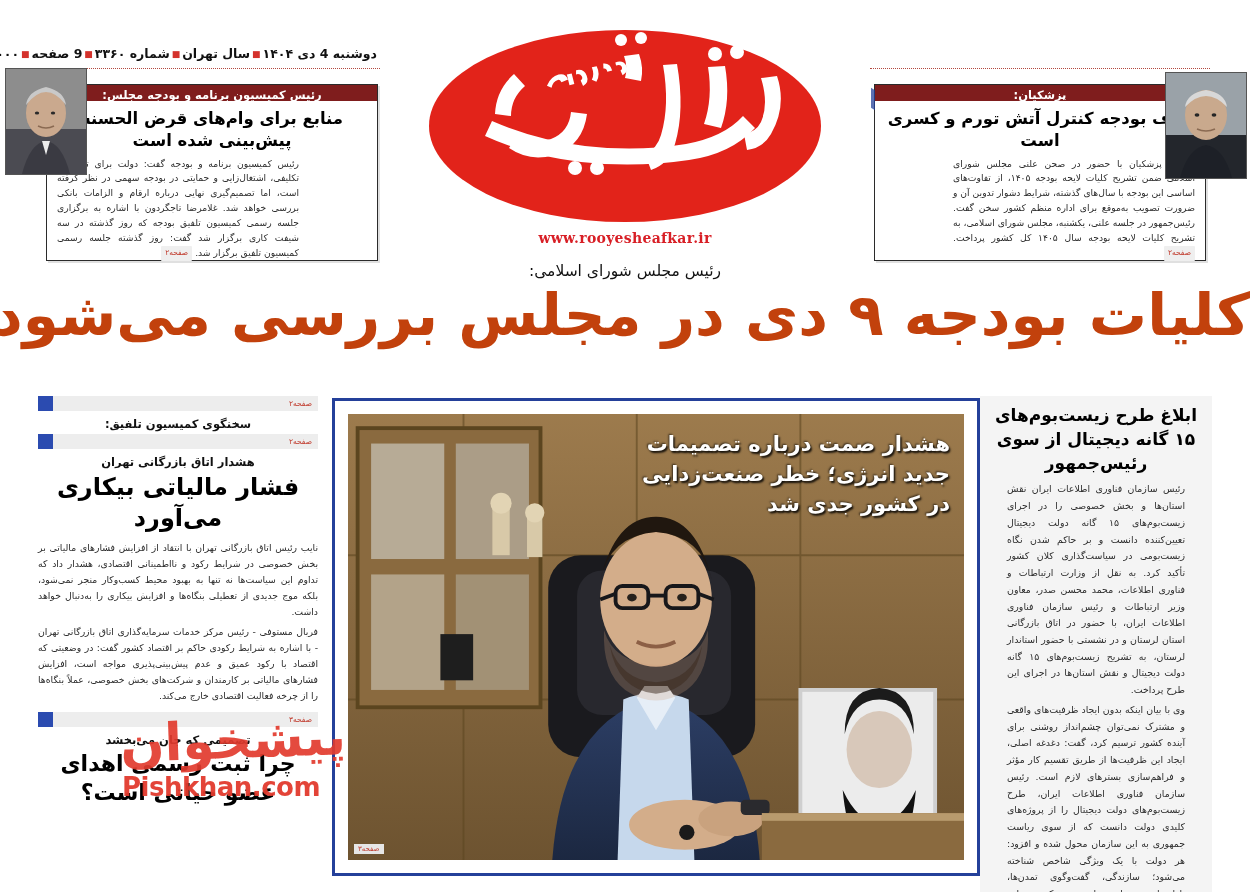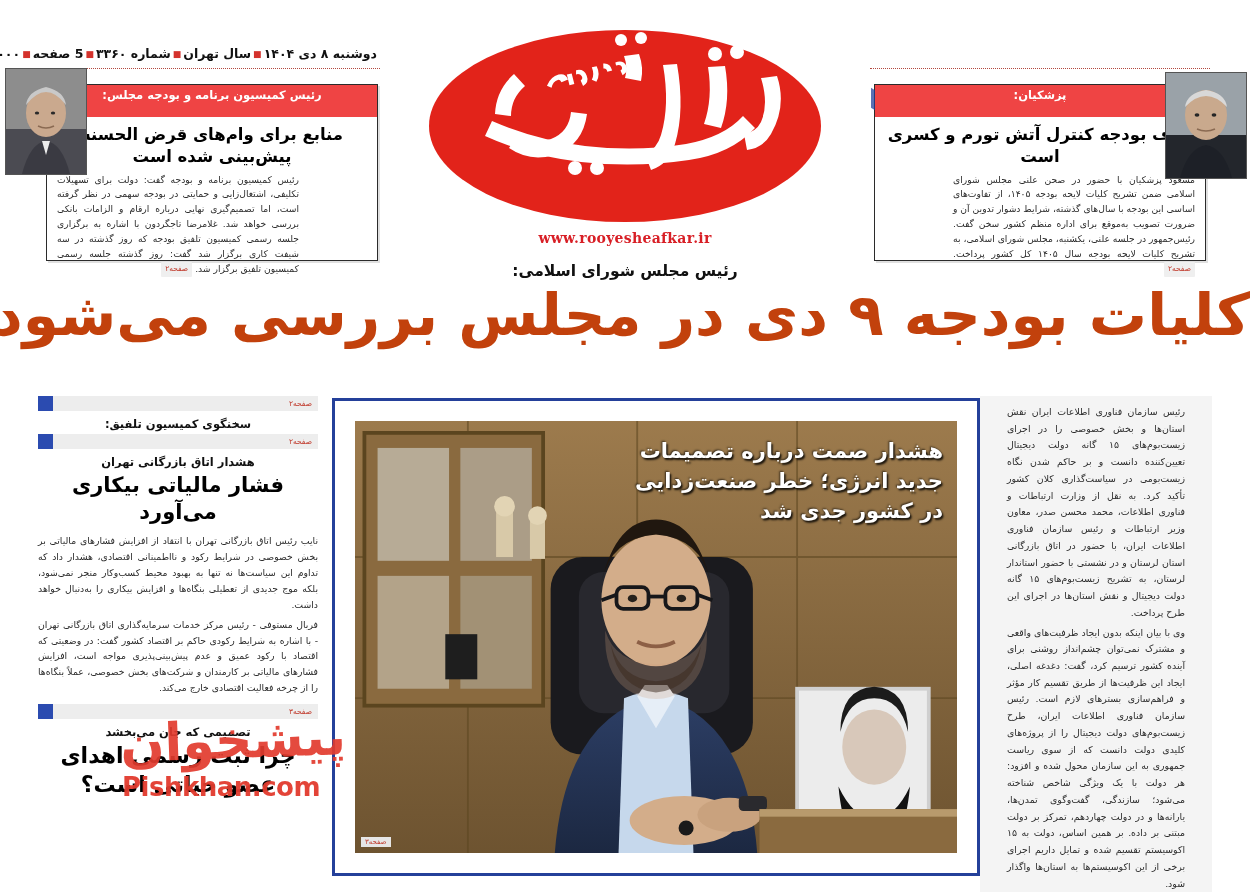--- a/index.html
+++ b/index.html
@@ -33,21 +33,21 @@
   }
 
   
   .teaser{
     position:absolute;width:330px;border:1.2px solid #2b2b2b;background:#fff;
     box-shadow:2px 2px 0 rgba(0,0,0,.12);
   }
   .teaser.left{left:46px;top:84px;height:175px;}
   .teaser.right{right:44px;top:84px;height:175px;}
   .teaser-bar{
-    background:#ef4444;color:#fff;height:32px;line-height:20px;
+    background:#7f1d1d;color:#fff;height:16px;line-height:20px;
     font-size:11.5px;font-weight:bold;text-align:center;direction:rtl;
     position:relative;
   }
   .teaser-bar::after{
     content:"";position:absolute;left:-4px;top:4px;width:4px;height:20px;
     background:#24409a;transform:skewY(30deg);opacity:.75;
   }
   .teaser-title{
     font-size:16.5px;font-weight:bold;line-height:1.35;text-align:center;
     padding:7px 10px 4px;direction:rtl;color:#000;
@@ -84,57 +84,57 @@
     direction:ltr;white-space:nowrap;
   }
   .greybar{
     position:absolute;left:0;top:228px;width:1250px;height:22px;
     background:#e9e9e9;z-index:-1;
   }
 
   
   .lead{position:absolute;left:0;top:262px;width:1250px;text-align:center;}
   .lead-kicker{
-    font-size:15.5px;font-weight:bold;color:#111;direction:rtl;margin-bottom:4px;
+    font-size:15.5px;font-weight:normal;color:#111;direction:rtl;margin-bottom:4px;
   }
   .lead-title{
     font-size:58px;font-weight:bold;color:#c2410c;direction:rtl;
     line-height:1.08;letter-spacing:-1px;white-space:nowrap;
   }
 
   
   .cols{position:absolute;left:0;top:396px;width:1250px;height:496px;}
 
   .colLeft{position:absolute;left:38px;top:0;width:280px;height:496px;}
   .colRight{position:absolute;right:38px;top:0;width:232px;height:496px;
             background:#f4f4f4;padding:0;}
   .colCenter{
     position:absolute;left:332px;top:2px;width:648px;height:478px;
-    border:3px solid #24409a;padding:20px;background:#fff;box-sizing:border-box;
+    border:3px solid #24409a;padding:13px;background:#fff;box-sizing:border-box;
   }
 
   
   .markrow{
     position:relative;height:15px;background:#ededed;margin-bottom:6px;
   }
   .markrow .pm{
     position:absolute;right:6px;top:3px;font-size:7.5px;color:#c0392b;
   }
   .markrow .sq{
     position:absolute;left:0px;top:0px;width:15px;height:15px;background:#2b4bb0;
   }
   .item-kicker{
     font-size:11.5px;font-weight:bold;text-align:center;direction:rtl;
     color:#111;margin:2px 0 3px;
   }
   .item-title{
     font-size:22px;font-weight:bold;text-align:center;direction:rtl;
     line-height:1.3;color:#000;margin-bottom:6px;
   }
-  .item-title.sm{font-size:21px;}
+  .item-title.sm{font-size:24px;}
   .item-body{
     font-size:9.3px;line-height:1.72;text-align:justify;direction:rtl;color:#2b2b2b;
   }
   .item-body p{margin:0 0 4px;}
 
   
   .rc-inner{padding:8px 12px 6px;}
   .rc-title{
     font-size:17px;font-weight:bold;text-align:center;direction:rtl;
     line-height:1.4;color:#000;margin-bottom:6px;
@@ -173,21 +173,21 @@
 </head>
 <body>
 
 <div class="page">
 
   <div class="topstrip">
 
     <div class="greybar"></div>
 
     <div class="dateline">
-      <span>دوشنبه ۸ دی ۱۴۰۴</span><span class="sep">■</span><span>سال تهران</span><span class="sep">■</span><span>شماره ۳۳۶۰</span><span class="sep">■</span><span>5 صفحه</span><span class="sep">■</span><span>۵۰۰۰ تومان</span>
+      <span>دوشنبه 4 دی ۱۴۰۴</span><span class="sep">■</span><span>سال تهران</span><span class="sep">■</span><span>شماره ۳۳۶۰</span><span class="sep">■</span><span>9 صفحه</span><span class="sep">■</span><span>۵۰۰۰ تومان</span>
     </div>
     <div class="dotrule left"></div>
 
     <div class="dotrule right"></div>
 
     <div class="teaser left">
       <div class="teaser-bar">رئیس کمیسیون برنامه و بودجه مجلس:</div>
       <div class="teaser-title">منابع برای وام‌های قرض الحسنه پیش‌بینی شده است</div>
       <div class="teaser-body"><span>رئیس کمیسیون برنامه و بودجه گفت: دولت برای تسهیلات تکلیفی، اشتغال‌زایی و حمایتی در بودجه سهمی در نظر گرفته است، اما تصمیم‌گیری نهایی درباره ارقام و الزامات بانکی بررسی خواهد شد. غلامرضا تاجگردون با اشاره به برگزاری جلسه رسمی کمیسیون تلفیق بودجه که روز گذشته در سه شیفت کاری برگزار شد گفت: روز گذشته جلسه رسمی کمیسیون تلفیق برگزار شد.</span> <span class="pagemark">صفحه۲</span></div>
     </div>
@@ -366,20 +366,21 @@
           <rect x="430" y="418" width="210" height="8" fill="#b89a6d"></rect>
         </svg>
 
         <div class="overlay-head">هشدار صمت درباره تصمیمات جدید انرژی؛ خطر صنعت‌زدایی در کشور جدی شد</div>
         <div class="photo-pm">صفحه۳</div>
       </div>
     </div>
 
     <div class="colRight">
       <div class="rc-inner">
+        <div class="rc-title">ابلاغ طرح زیست‌بوم‌های ۱۵ گانه دیجیتال از سوی رئیس‌جمهور</div>
         <div class="rc-body">
           <p>رئیس سازمان فناوری اطلاعات ایران نقش استان‌ها و بخش خصوصی را در اجرای زیست‌بوم‌های ۱۵ گانه دولت دیجیتال تعیین‌کننده دانست و بر حاکم شدن نگاه زیست‌بومی در سیاست‌گذاری کلان کشور تأکید کرد. به نقل از وزارت ارتباطات و فناوری اطلاعات، محمد محسن صدر، معاون وزیر ارتباطات و رئیس سازمان فناوری اطلاعات ایران، با حضور در اتاق بازرگانی استان لرستان و در نشستی با حضور استاندار لرستان، به تشریح زیست‌بوم‌های ۱۵ گانه دولت دیجیتال و نقش استان‌ها در اجرای این طرح پرداخت.</p>
           <p>وی با بیان اینکه بدون ایجاد ظرفیت‌های واقعی و مشترک نمی‌توان چشم‌انداز روشنی برای آینده کشور ترسیم کرد، گفت: دغدغه اصلی، ایجاد این ظرفیت‌ها از طریق تقسیم کار مؤثر و فراهم‌سازی بسترهای لازم است. رئیس سازمان فناوری اطلاعات ایران، طرح زیست‌بوم‌های دولت دیجیتال را از پروژه‌های کلیدی دولت دانست که از سوی ریاست جمهوری به این سازمان محول شده و افزود: هر دولت با یک ویژگی شاخص شناخته می‌شود؛ سازندگی، گفت‌وگوی تمدن‌ها، یارانه‌ها و در دولت چهاردهم، تمرکز بر دولت مبتنی بر داده. بر همین اساس، دولت به ۱۵ اکوسیستم تقسیم شده و تمایل داریم اجرای برخی از این اکوسیستم‌ها به استان‌ها واگذار شود.</p>
           <span class="pagemark">صفحه۸</span>
         </div>
       </div>
     </div>
   </div>
 
   <div class="wm">

